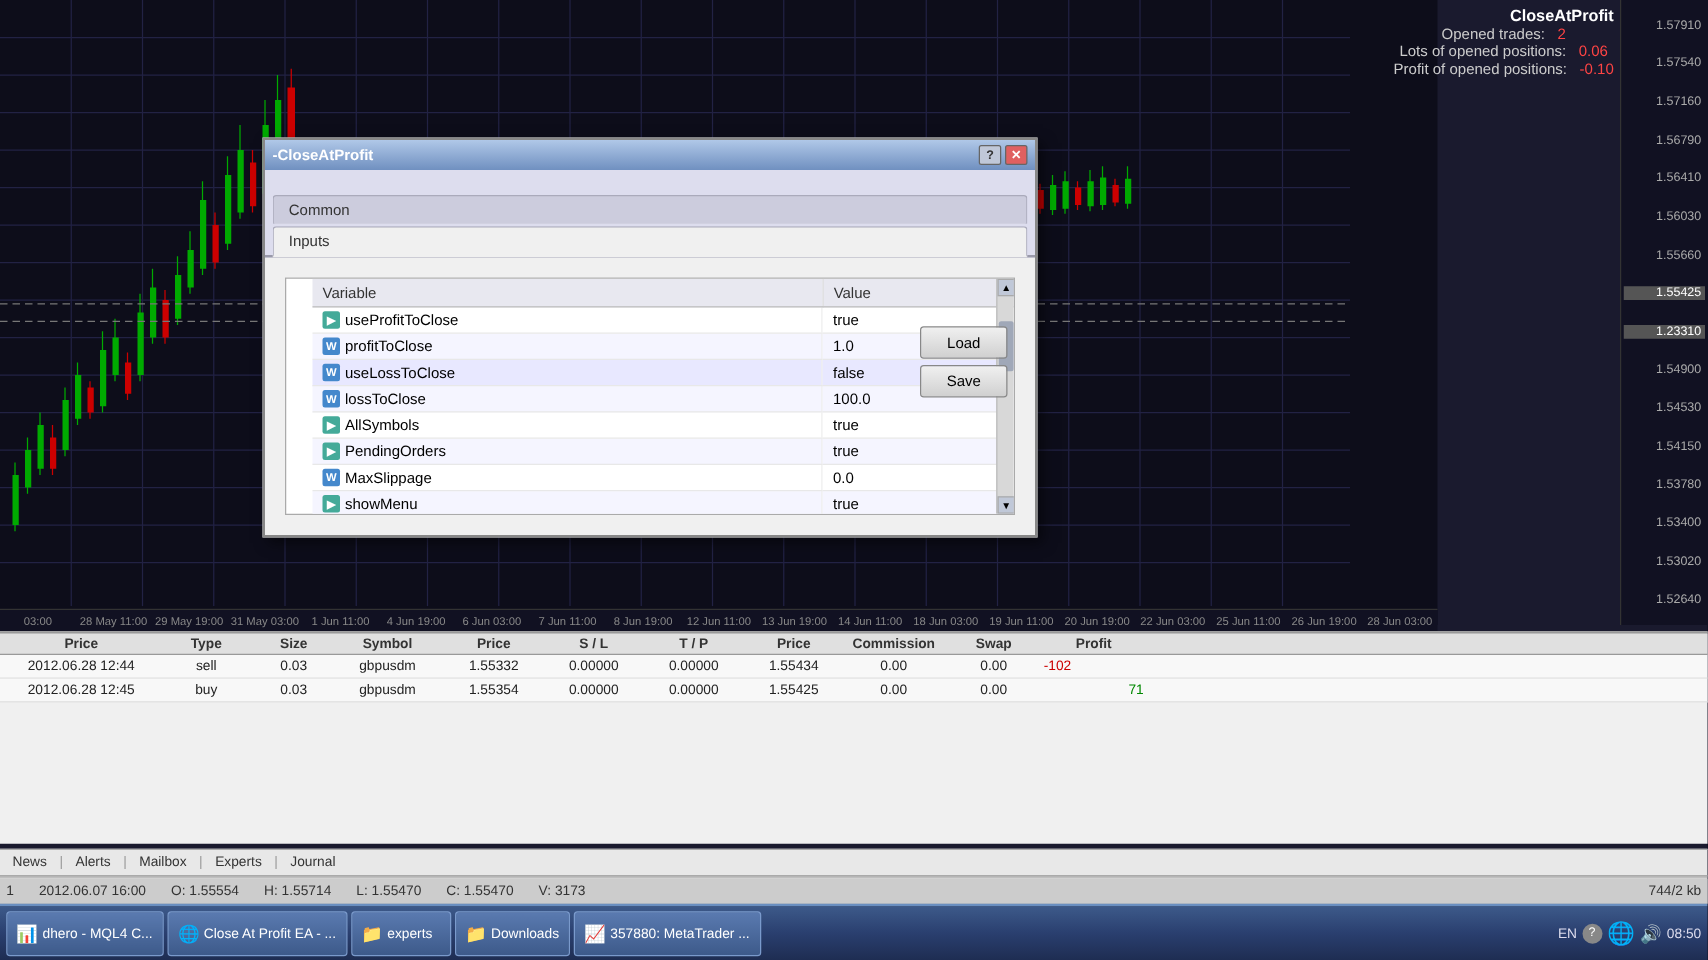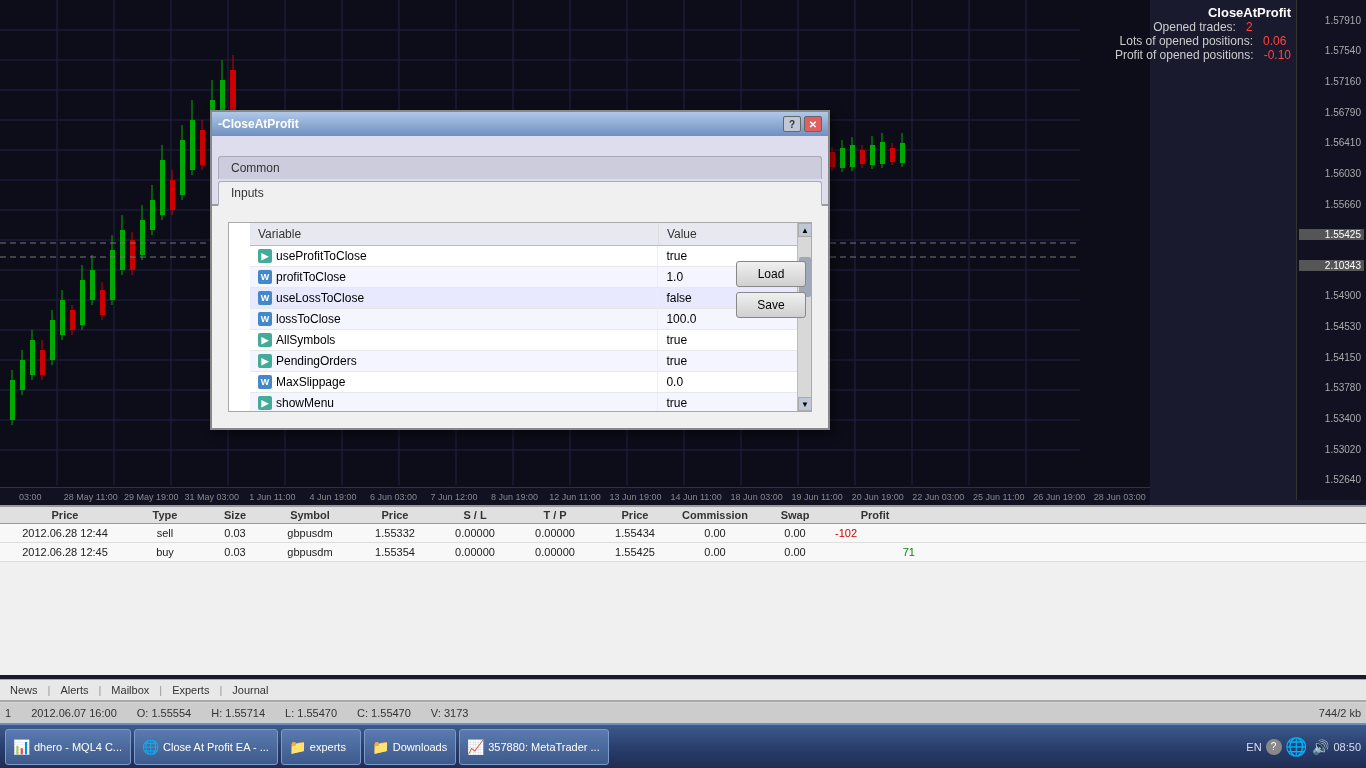--- a/index.html
+++ b/index.html
@@ -444,39 +444,39 @@
 
 <div class="price-axis">
   <div class="price-tick">1.57910</div>
   <div class="price-tick">1.57540</div>
   <div class="price-tick">1.57160</div>
   <div class="price-tick">1.56790</div>
   <div class="price-tick">1.56410</div>
   <div class="price-tick">1.56030</div>
   <div class="price-tick">1.55660</div>
   <div class="price-tick highlighted">1.55425</div>
-  <div class="price-tick highlighted">2.10343</div>
+  <div class="price-tick highlighted">1.23310</div>
   <div class="price-tick">1.54900</div>
   <div class="price-tick">1.54530</div>
   <div class="price-tick">1.54150</div>
   <div class="price-tick">1.53780</div>
   <div class="price-tick">1.53400</div>
   <div class="price-tick">1.53020</div>
   <div class="price-tick">1.52640</div>
 </div>
 
 <div class="time-axis">
   <div class="time-tick">03:00</div>
   <div class="time-tick">28 May 11:00</div>
   <div class="time-tick">29 May 19:00</div>
   <div class="time-tick">31 May 03:00</div>
   <div class="time-tick">1 Jun 11:00</div>
   <div class="time-tick">4 Jun 19:00</div>
   <div class="time-tick">6 Jun 03:00</div>
-  <div class="time-tick">7 Jun 12:00</div>
+  <div class="time-tick">7 Jun 11:00</div>
   <div class="time-tick">8 Jun 19:00</div>
   <div class="time-tick">12 Jun 11:00</div>
   <div class="time-tick">13 Jun 19:00</div>
   <div class="time-tick">14 Jun 11:00</div>
   <div class="time-tick">18 Jun 03:00</div>
   <div class="time-tick">19 Jun 11:00</div>
   <div class="time-tick">20 Jun 19:00</div>
   <div class="time-tick">22 Jun 03:00</div>
   <div class="time-tick">25 Jun 11:00</div>
   <div class="time-tick">26 Jun 19:00</div>

